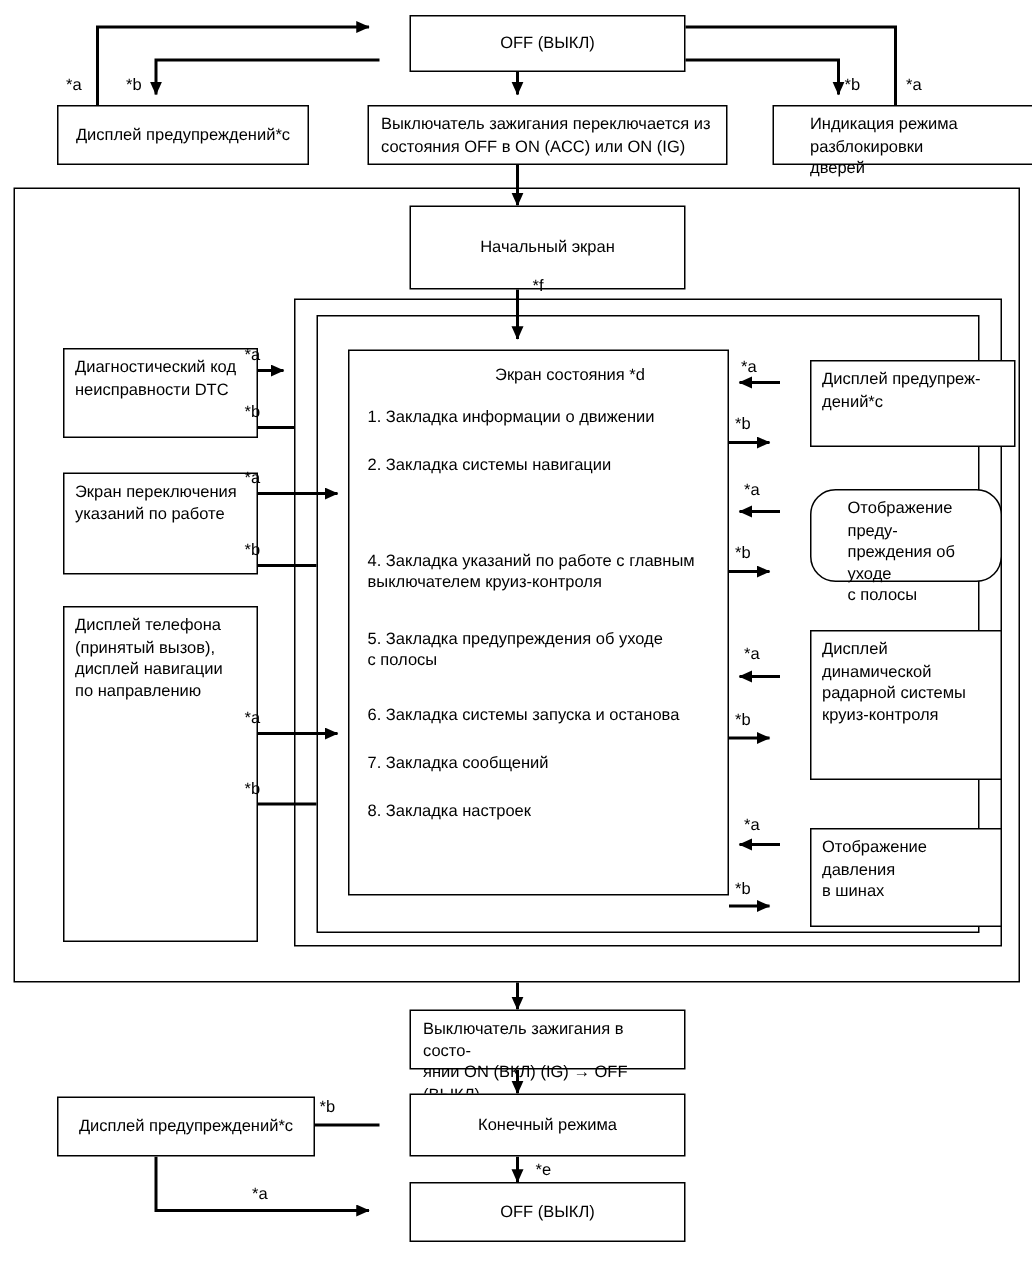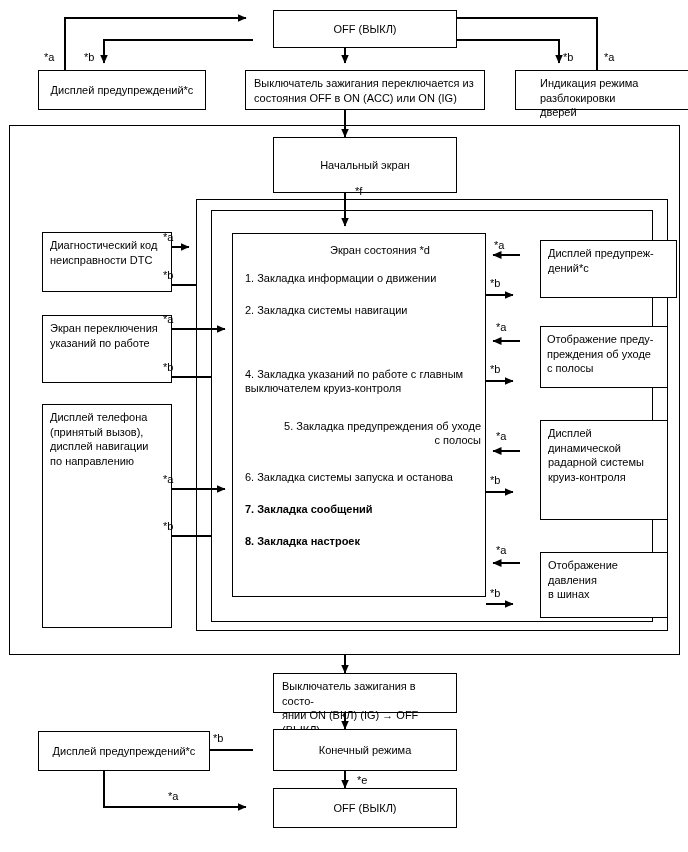--- a/index.html
+++ b/index.html
@@ -103,46 +103,46 @@
 
   <div class="container" style="left:196px;top:199px;width:472px;height:432px;"></div>
   <div class="container" style="left:211px;top:210px;width:442px;height:412px;"></div>
 
   <div class="box" style="left:232px;top:233px;width:254px;height:364px;">
     <div class="txt f11 center" style="left:0;top:8px;width:254px;height:16px;position:absolute;">Экран состояния *d</div>
     <div class="item" style="left:12px;top:37px;width:236px;">1. Закладка информации о движении</div>
     <div class="item" style="left:12px;top:69px;width:236px;">2. Закладка системы навигации</div>
     <div class="item" style="left:12px;top:133px;width:240px;">4. Закладка указаний по работе с главным
 выключателем круиз-контроля</div>
-    <div class="item" style="left:12px;top:185px;width:236px;text-align:right;">5. Закладка предупреждения об уходе
+    <div class="item" style="left:12px;top:185px;width:236px;">5. Закладка предупреждения об уходе
 с полосы</div>
     <div class="item" style="left:12px;top:236px;width:236px;">6. Закладка системы запуска и останова</div>
-    <div class="item" style="left:12px;top:268px;width:236px;font-weight:bold;">7. Закладка сообщений</div>
-    <div class="item" style="left:12px;top:300px;width:236px;font-weight:bold;">8. Закладка настроек</div>
+    <div class="item" style="left:12px;top:268px;width:236px;">7. Закладка сообщений</div>
+    <div class="item" style="left:12px;top:300px;width:236px;">8. Закладка настроек</div>
   </div>
 
   <div class="box txt f11" style="left:22px;top:232px;width:130px;height:60px;padding:5px 7px;">Диагностический код
 неисправности DTC</div>
   <div class="box txt f11" style="left:22px;top:404px;width:130px;height:224px;padding:5px 7px;">Дисплей телефона
 (принятый вызов),
 дисплей навигации
 по направлению</div>
   <div class="box txt f11" style="left:22px;top:315px;width:130px;height:68px;padding:5px 7px;">Экран переключения
 указаний по работе</div>
 
   <span class="lbl" style="left:163px;top:232px;">*a</span>
   <span class="lbl" style="left:163px;top:270px;">*b</span>
   <span class="lbl" style="left:163px;top:314px;">*a</span>
   <span class="lbl" style="left:163px;top:362px;">*b</span>
   <span class="lbl" style="left:163px;top:474px;">*a</span>
   <span class="lbl" style="left:163px;top:521px;">*b</span>
 
   <div class="box txt f11" style="left:520px;top:240px;width:137px;height:58px;padding:5px 7px;">Дисплей предупреж-
 дений*c</div>
-  <div class="box txt f11" style="left:520px;top:326px;width:128px;height:62px;padding:5px 6px;">Отображение преду-
+  <div class="box txt f11" style="left:520px;top:326px;width:128px;height:62px;padding:5px 24px;border-radius:17px;">Отображение преду-
 преждения об уходе
 с полосы</div>
   <div class="box txt f11" style="left:520px;top:420px;width:128px;height:100px;padding:5px 7px;">Дисплей динамической
 радарной системы
 круиз-контроля</div>
   <div class="box txt f11" style="left:520px;top:552px;width:128px;height:66px;padding:5px 7px;">Отображение давления
 в шинах</div>
 
   <span class="lbl" style="left:494px;top:240px;">*a</span>
   <span class="lbl" style="left:490px;top:278px;">*b</span>

